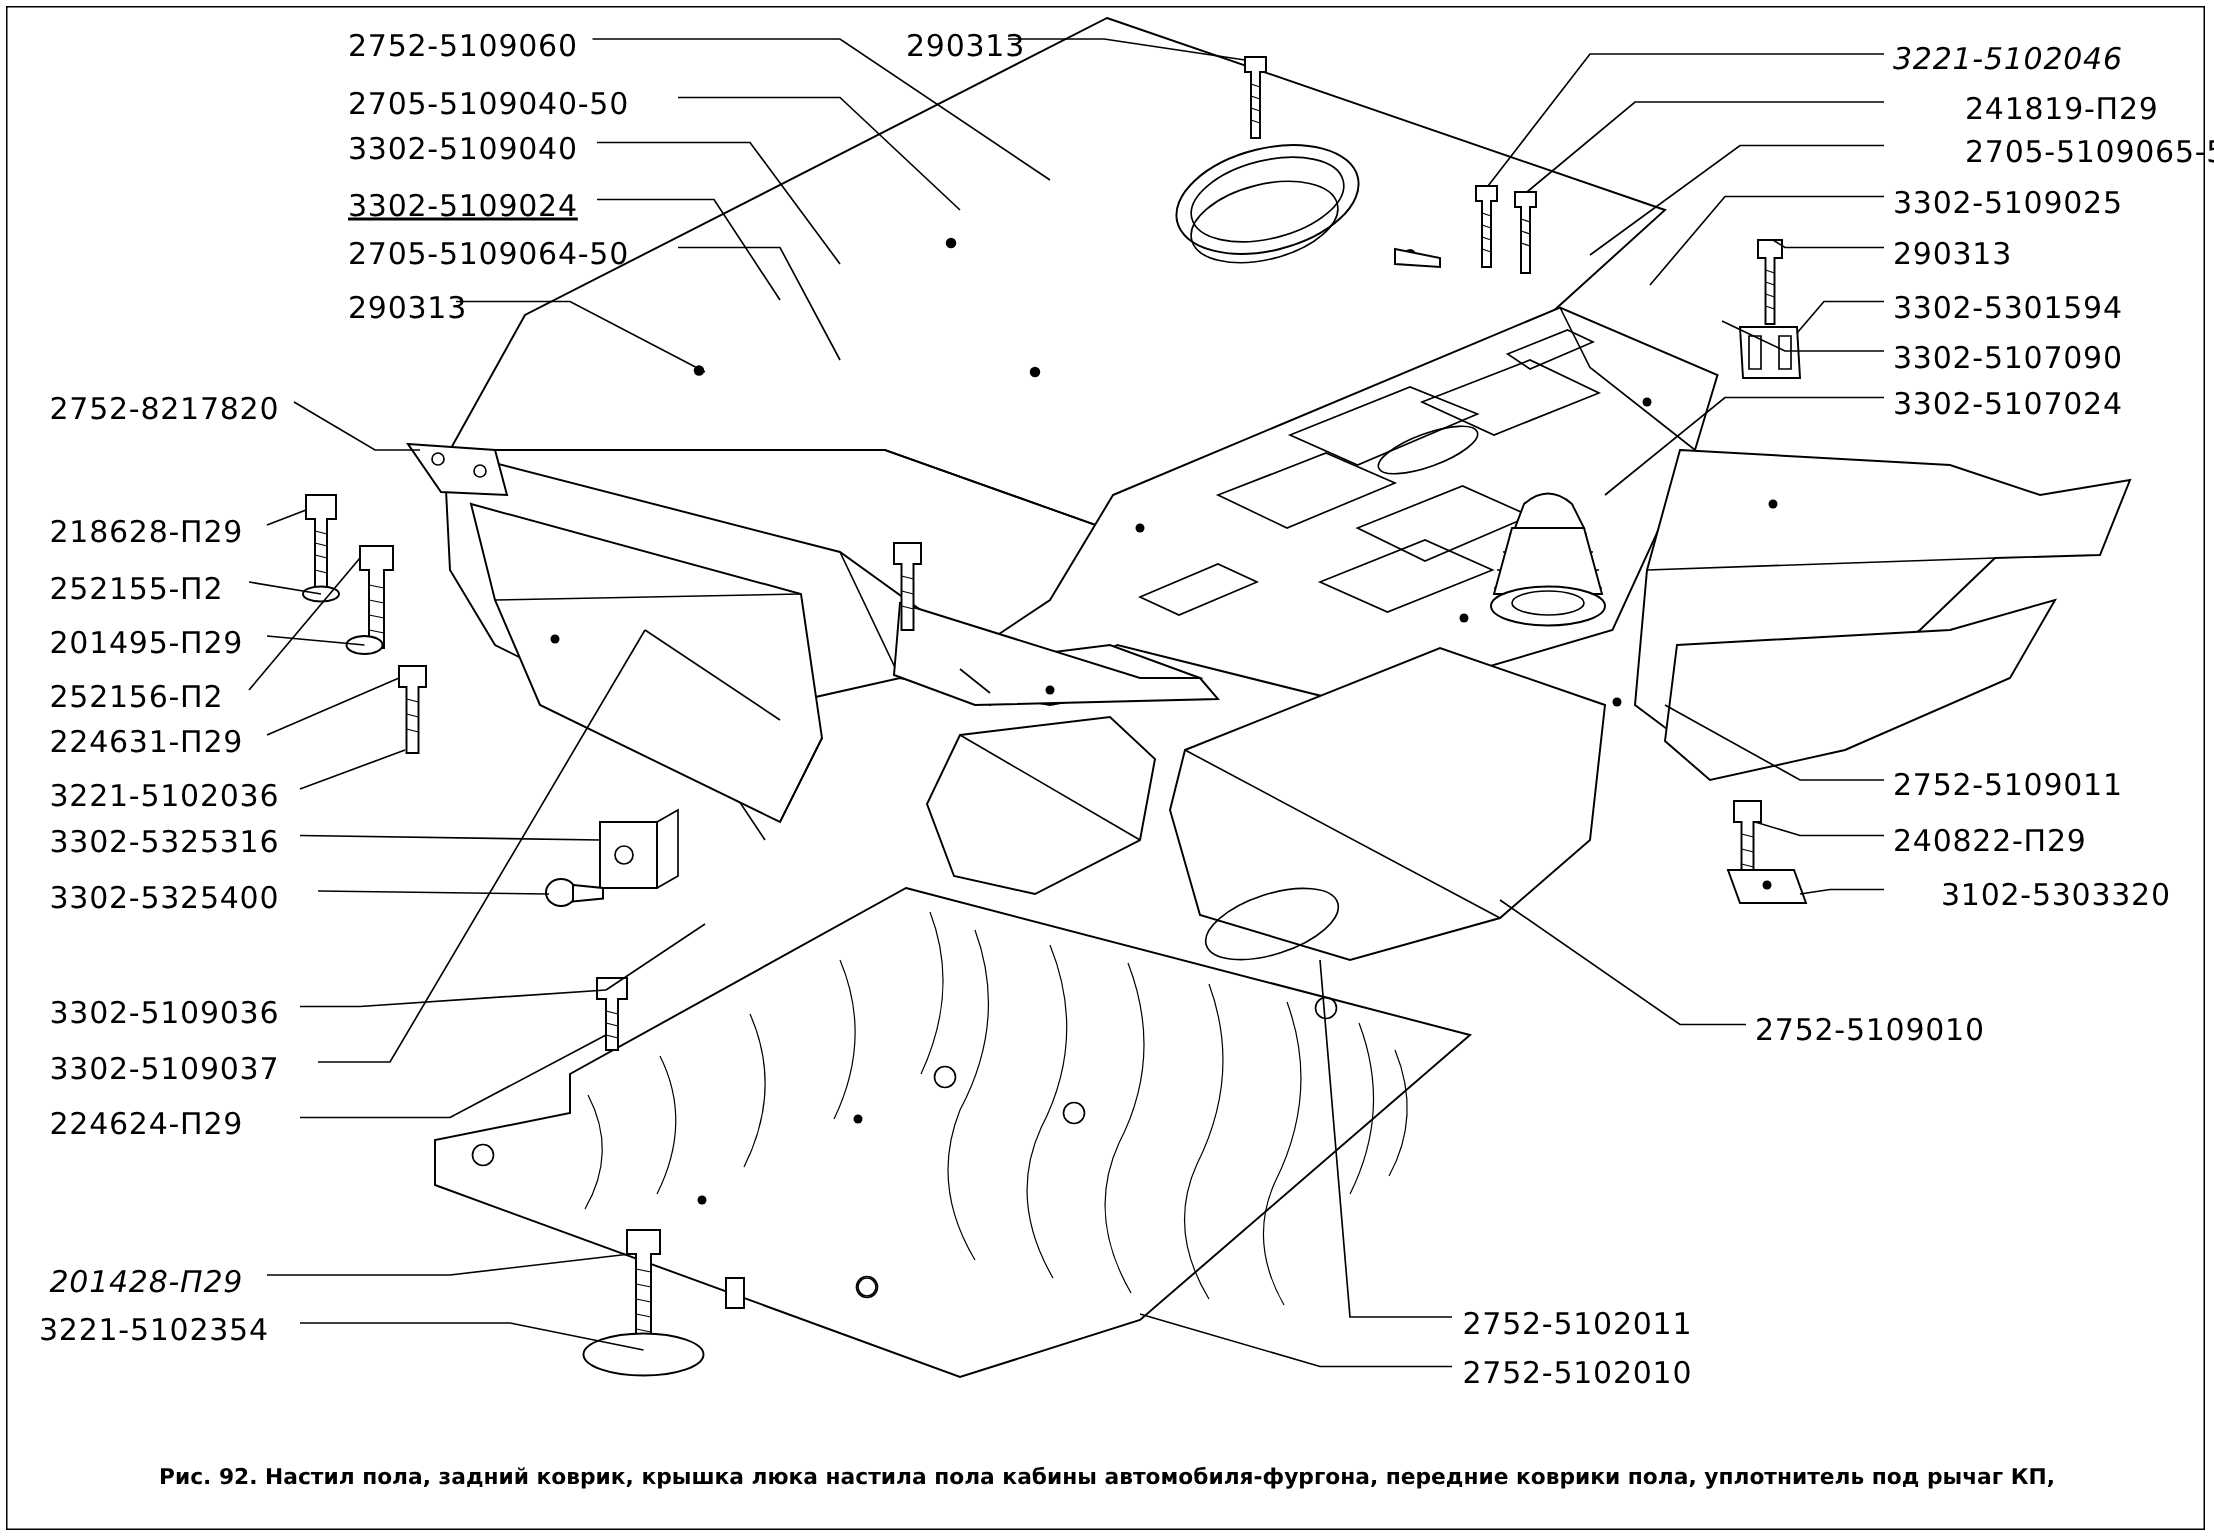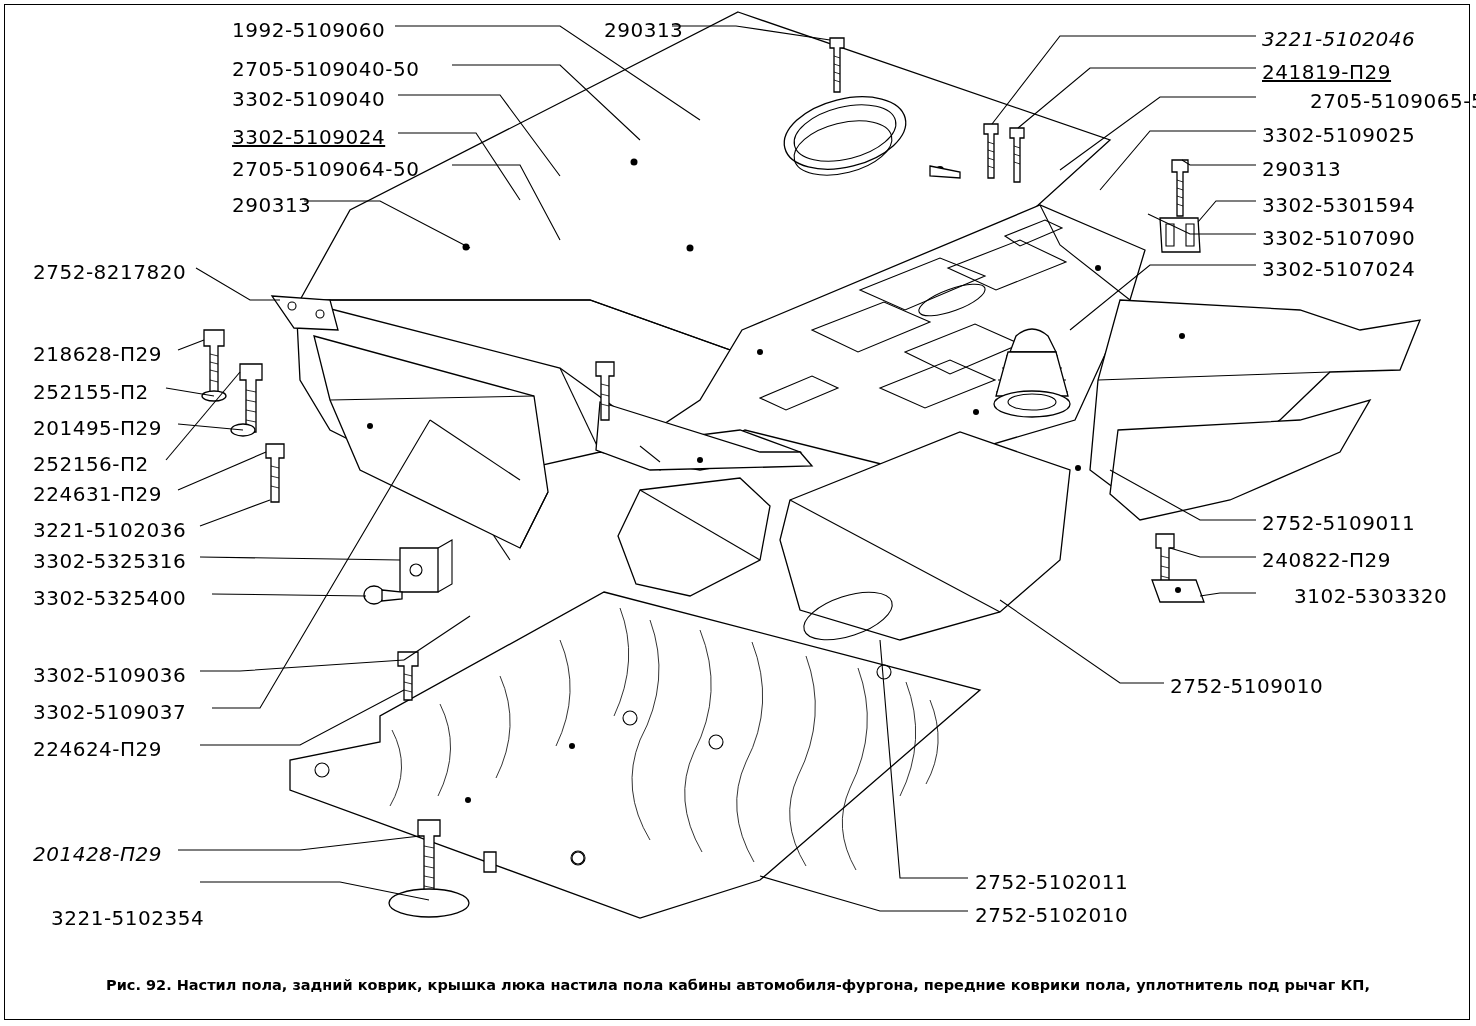--- a/index.html
+++ b/index.html
@@ -239,21 +239,21 @@
 
       <path d="M968 878 L900 878 L880 640"></path>
       <path d="M968 911 L880 911 L760 876"></path>
 
       <path d="M430 420 L520 480"></path>
       <path d="M404 660 L470 616"></path>
     </g>
   </svg>
 
   <div>
-    <div class="lbl" style="left:232px;top:18px;">1992-5109060</div>
+    <div class="lbl" style="left:232px;top:18px;">2752-5109060</div>
     <div class="lbl" style="left:232px;top:57px;">2705-5109040-50</div>
     <div class="lbl" style="left:232px;top:87px;">3302-5109040</div>
     <div class="lbl" style="left:232px;top:125px;text-decoration:underline;">3302-5109024</div>
     <div class="lbl" style="left:232px;top:157px;">2705-5109064-50</div>
     <div class="lbl" style="left:232px;top:193px;">290313</div>
   </div>
 
   <div>
     <div class="lbl" style="left:604px;top:18px;">290313</div>
   </div>
@@ -268,26 +268,26 @@
     <div class="lbl" style="left:33px;top:518px;">3221-5102036</div>
     <div class="lbl" style="left:33px;top:549px;">3302-5325316</div>
     <div class="lbl" style="left:33px;top:586px;">3302-5325400</div>
   </div>
 
   <div>
     <div class="lbl" style="left:33px;top:663px;">3302-5109036</div>
     <div class="lbl" style="left:33px;top:700px;">3302-5109037</div>
     <div class="lbl" style="left:33px;top:737px;">224624-П29</div>
     <div class="lbl" style="left:33px;top:842px;font-style:italic;">201428-П29</div>
-    <div class="lbl" style="left:51px;top:874px;margin-top:32px;">3221-5102354</div>
+    <div class="lbl" style="left:26px;top:874px;">3221-5102354</div>
   </div>
 
   <div>
     <div class="lbl" style="left:1262px;top:27px;font-style:italic;">3221-5102046</div>
-    <div class="lbl" style="left:1262px;top:60px;text-decoration:underline;">241819-П29</div>
+    <div class="lbl" style="left:1310px;top:60px;">241819-П29</div>
     <div class="lbl" style="left:1310px;top:89px;text-align:center;">2705-5109065-50</div>
     <div class="lbl" style="left:1262px;top:123px;">3302-5109025</div>
     <div class="lbl" style="left:1262px;top:157px;">290313</div>
     <div class="lbl" style="left:1262px;top:193px;">3302-5301594</div>
     <div class="lbl" style="left:1262px;top:226px;">3302-5107090</div>
     <div class="lbl" style="left:1262px;top:257px;">3302-5107024</div>
     <div class="lbl" style="left:1262px;top:511px;text-align:right;">2752-5109011</div>
     <div class="lbl" style="left:1262px;top:548px;">240822-П29</div>
     <div class="lbl" style="left:1262px;top:584px;margin-left:32px;">3102-5303320</div>
     <div class="lbl" style="left:1170px;top:674px;">2752-5109010</div>

